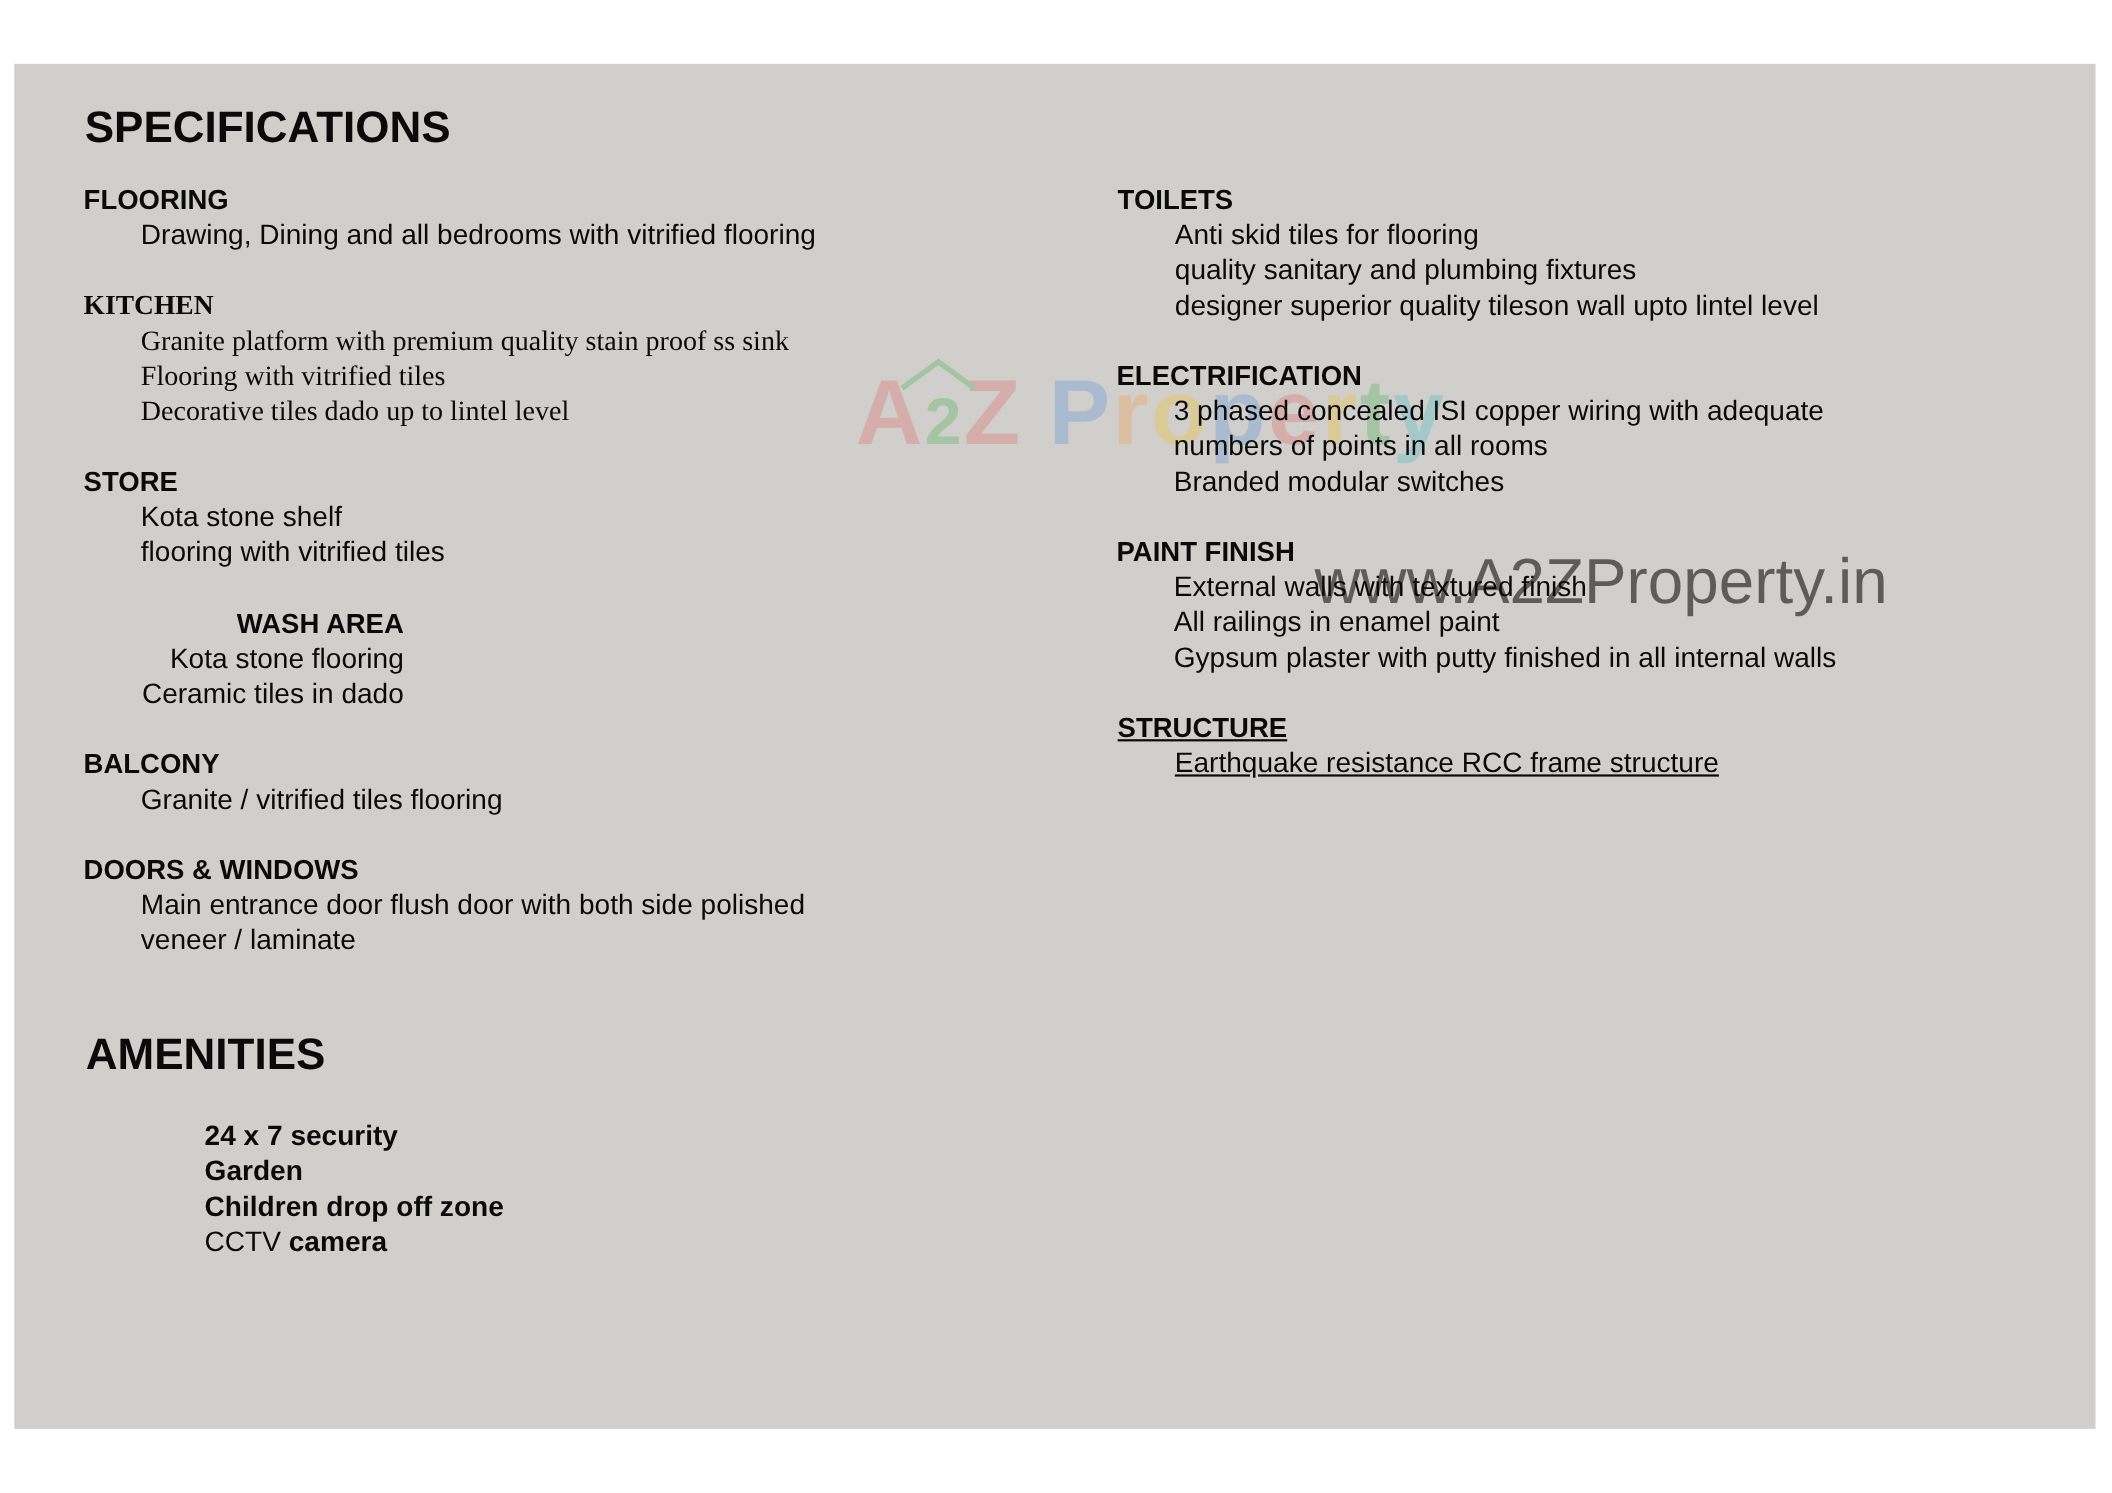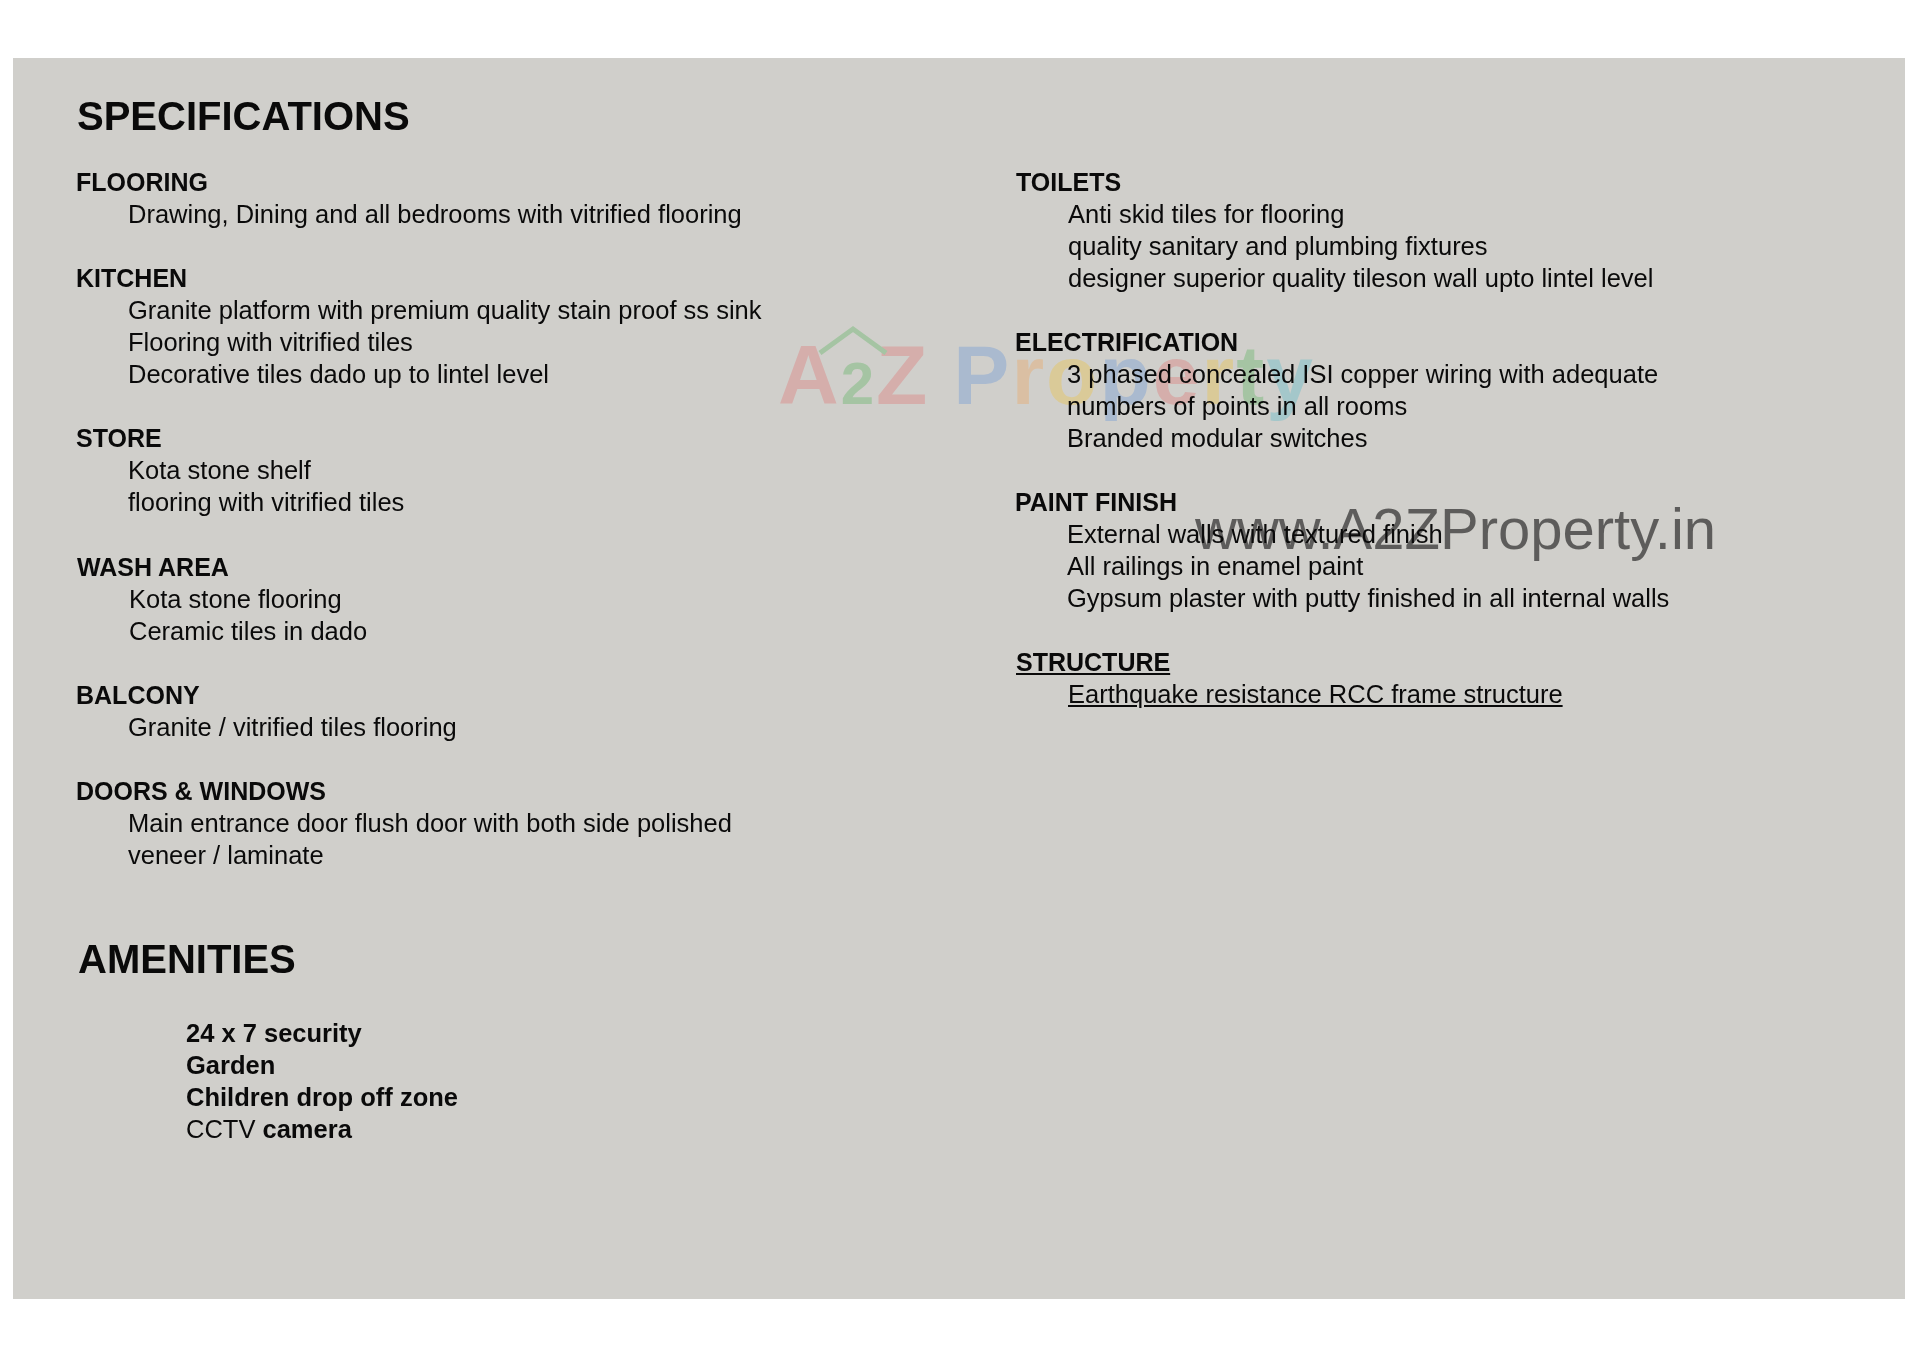--- a/index.html
+++ b/index.html
@@ -28,32 +28,32 @@
     </svg>
 </div>
 <div class="wm2" style="left:1195px;top:500px;">www.A2ZProperty.in</div>
 
 <div class="abs title" style="left:77px;top:93px;">SPECIFICATIONS</div>
 
 <div class="sec" style="left:76px;top:166px;">
   <h3>FLOORING</h3>
   <div class="it">Drawing, Dining and all bedrooms with vitrified flooring</div>
 </div>
-<div class="sec" style="left:76px;top:262px;">
+<div class="sec" style="left:76px;top:262px;font-family:Liberation Serif, serif;">
   <h3>KITCHEN</h3>
   <div class="it">Granite platform with premium quality stain proof ss sink</div>
   <div class="it">Flooring with vitrified tiles</div>
   <div class="it">Decorative tiles dado up to lintel level</div>
 </div>
 <div class="sec" style="left:76px;top:422px;">
   <h3>STORE</h3>
   <div class="it">Kota stone shelf</div>
   <div class="it">flooring with vitrified tiles</div>
 </div>
-<div class="sec" style="left:77px;top:551px;">
+<div class="sec" style="left:77px;top:551px;text-align:right;">
   <h3>WASH AREA</h3>
   <div class="it">Kota stone flooring</div>
   <div class="it">Ceramic tiles in dado</div>
 </div>
 <div class="sec" style="left:76px;top:679px;">
   <h3>BALCONY</h3>
   <div class="it">Granite / vitrified tiles flooring</div>
 </div>
 <div class="sec" style="left:76px;top:775px;">
   <h3>DOORS &amp; WINDOWS</h3>

